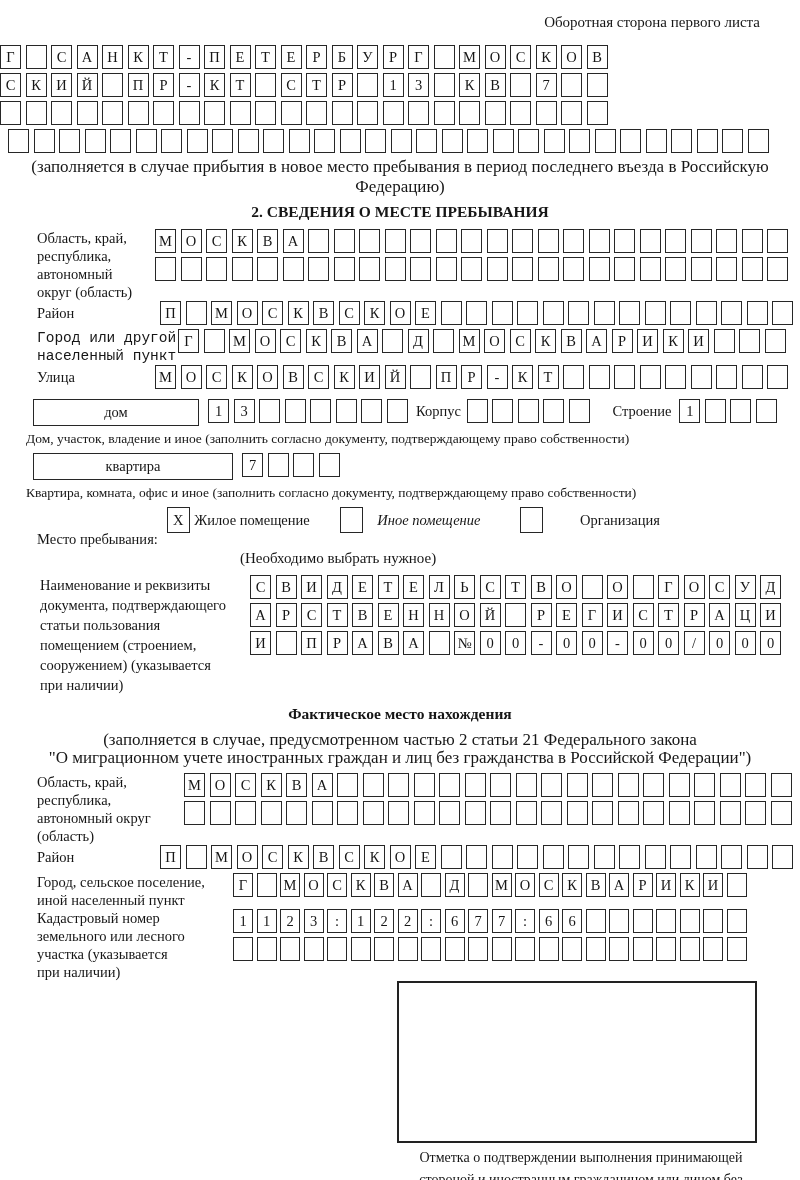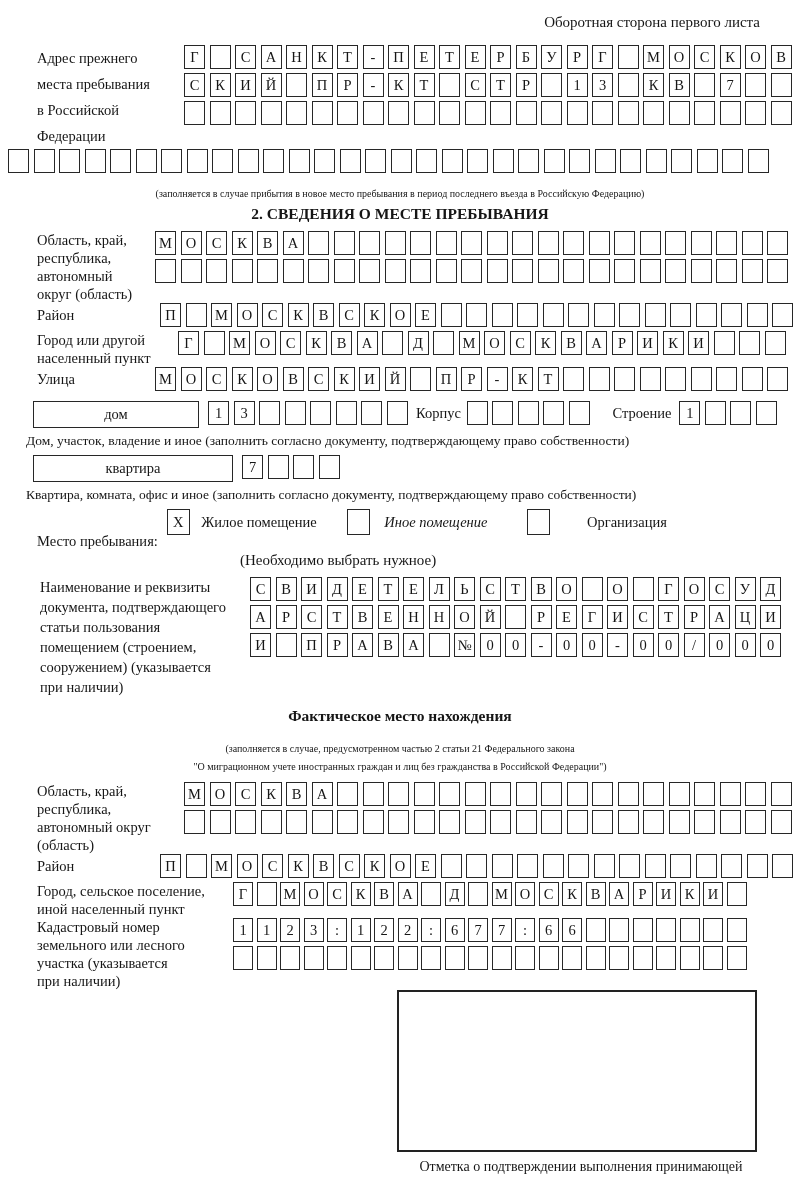--- a/index.html
+++ b/index.html
@@ -18,22 +18,22 @@
     border:1.6px solid #272727;display:flex;align-items:center;justify-content:center;
     font-size:14.5px;line-height:1;
   }
   .tight .cell, .cell.t{width:20px;margin-right:3.5px;}
   .row-label{
     box-sizing:border-box;flex:none;padding-left:37px;
     font-size:14.5px;line-height:18px;
   }
   .pt{padding-top:3px;}
   .lw184{width:184px;} .lw155{width:155px;} .lw160{width:160px;}
-  .lw178{width:178px;} .lw250{width:250px;} .lw233{width:233px;}
-  .center-note{text-align:center;font-size:10px;margin:15px 0 4px 0;}
+  .lw178{width:178px;font-family:Liberation Mono, monospace;} .lw250{width:250px;} .lw233{width:233px;}
+  .center-note{text-align:center;font-size:17px;margin:4px 0 4px 0;}
   .section-title{text-align:center;font-weight:bold;font-size:15.5px;margin:6px 0 8px 0;}
   .wide-box{
     box-sizing:border-box;border:1.6px solid #272727;height:27px;flex:none;
     display:flex;align-items:center;justify-content:center;font-size:14.5px;
   }
   .inline-label{flex:none;font-size:14.5px;padding-top:4px;}
   .small-note{font-size:13.5px;padding-left:26px;margin:0 0 6px 0;}
   .checkbox{width:23px;height:26px;}
   .stamp-box{
     box-sizing:border-box;width:360px;height:162px;margin-left:397px;
@@ -45,26 +45,20 @@
   } .mt6{margin-top:6px;}
 </style>
 </head>
 <body>
 
 <div class="page">
 
   <div class="top-note">Оборотная сторона первого листа</div>
 
   <div class="row" style="margin-top:14px;">
-    <div class="row-label lw184" style="line-height:26px;">
-      <div>Адрес прежнего</div>
-      <div>места пребывания</div>
-      <div>в Российской</div>
-      <div>Федерации</div>
-    </div>
     <div class="rows">
       <div class="boxes">
           <div class="cell">Г</div>
           <div class="cell"></div>
           <div class="cell">С</div>
           <div class="cell">А</div>
           <div class="cell">Н</div>
           <div class="cell">К</div>
           <div class="cell">Т</div>
           <div class="cell">-</div>
@@ -372,21 +366,21 @@
         <div class="cell"></div>
         <div class="cell"></div>
         <div class="cell"></div>
       </div>
   </div>
   <div class="small-note">Квартира, комната, офис и иное (заполнить согласно документу, подтверждающему право собственности)</div>
 
   <div class="row" style="padding-left:37px;margin-bottom:2px;">
     <div class="inline-label" style="padding-top:5px;margin-top:19px;">Место пребывания:</div>
     <div class="cell checkbox" style="margin-left:9px;">X</div>
-    <div class="inline-label" style="margin-left:7px;padding-top:5px;">Жилое помещение</div>
+    <div class="inline-label" style="padding-top:5px;">Жилое помещение</div>
     <div class="cell checkbox" style="margin-left:30px;"></div>
     <div class="inline-label" style="margin-left:10px;padding-top:5px;font-style:italic;">Иное помещение</div>
     <div class="cell checkbox" style="margin-left:40px;"></div>
     <div class="inline-label" style="margin-left:32px;padding-top:5px;">Организация</div>
   </div>
   <div style="margin-left:240px;font-size:15px;margin-bottom:8px;">(Необходимо выбрать нужное)</div>
 
   <div class="row">
     <div class="row-label lw250" style="line-height:20px;padding-left:40px;">
       <div>Наименование и реквизиты</div>

